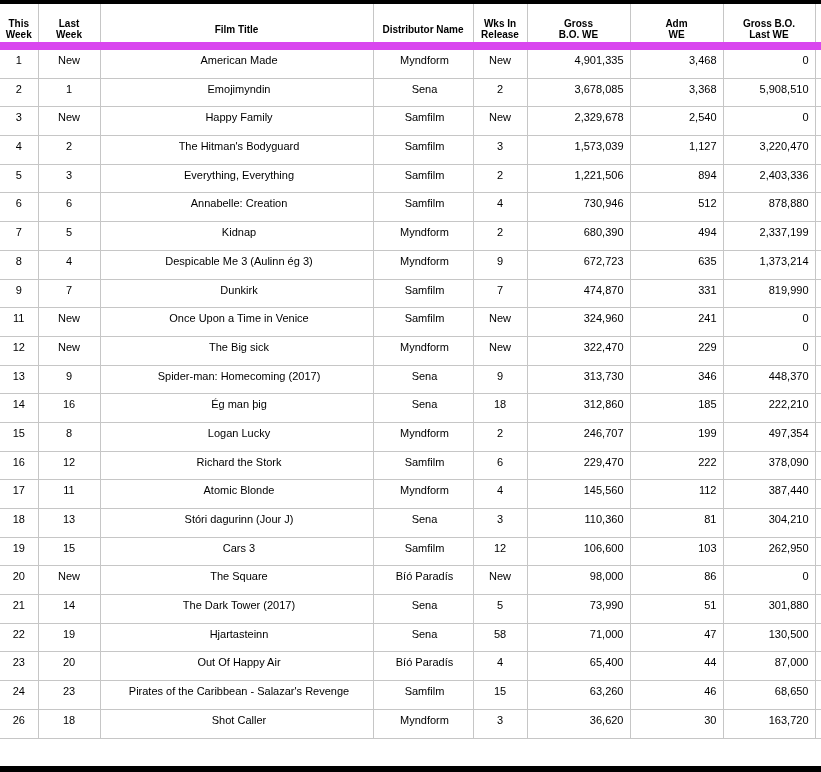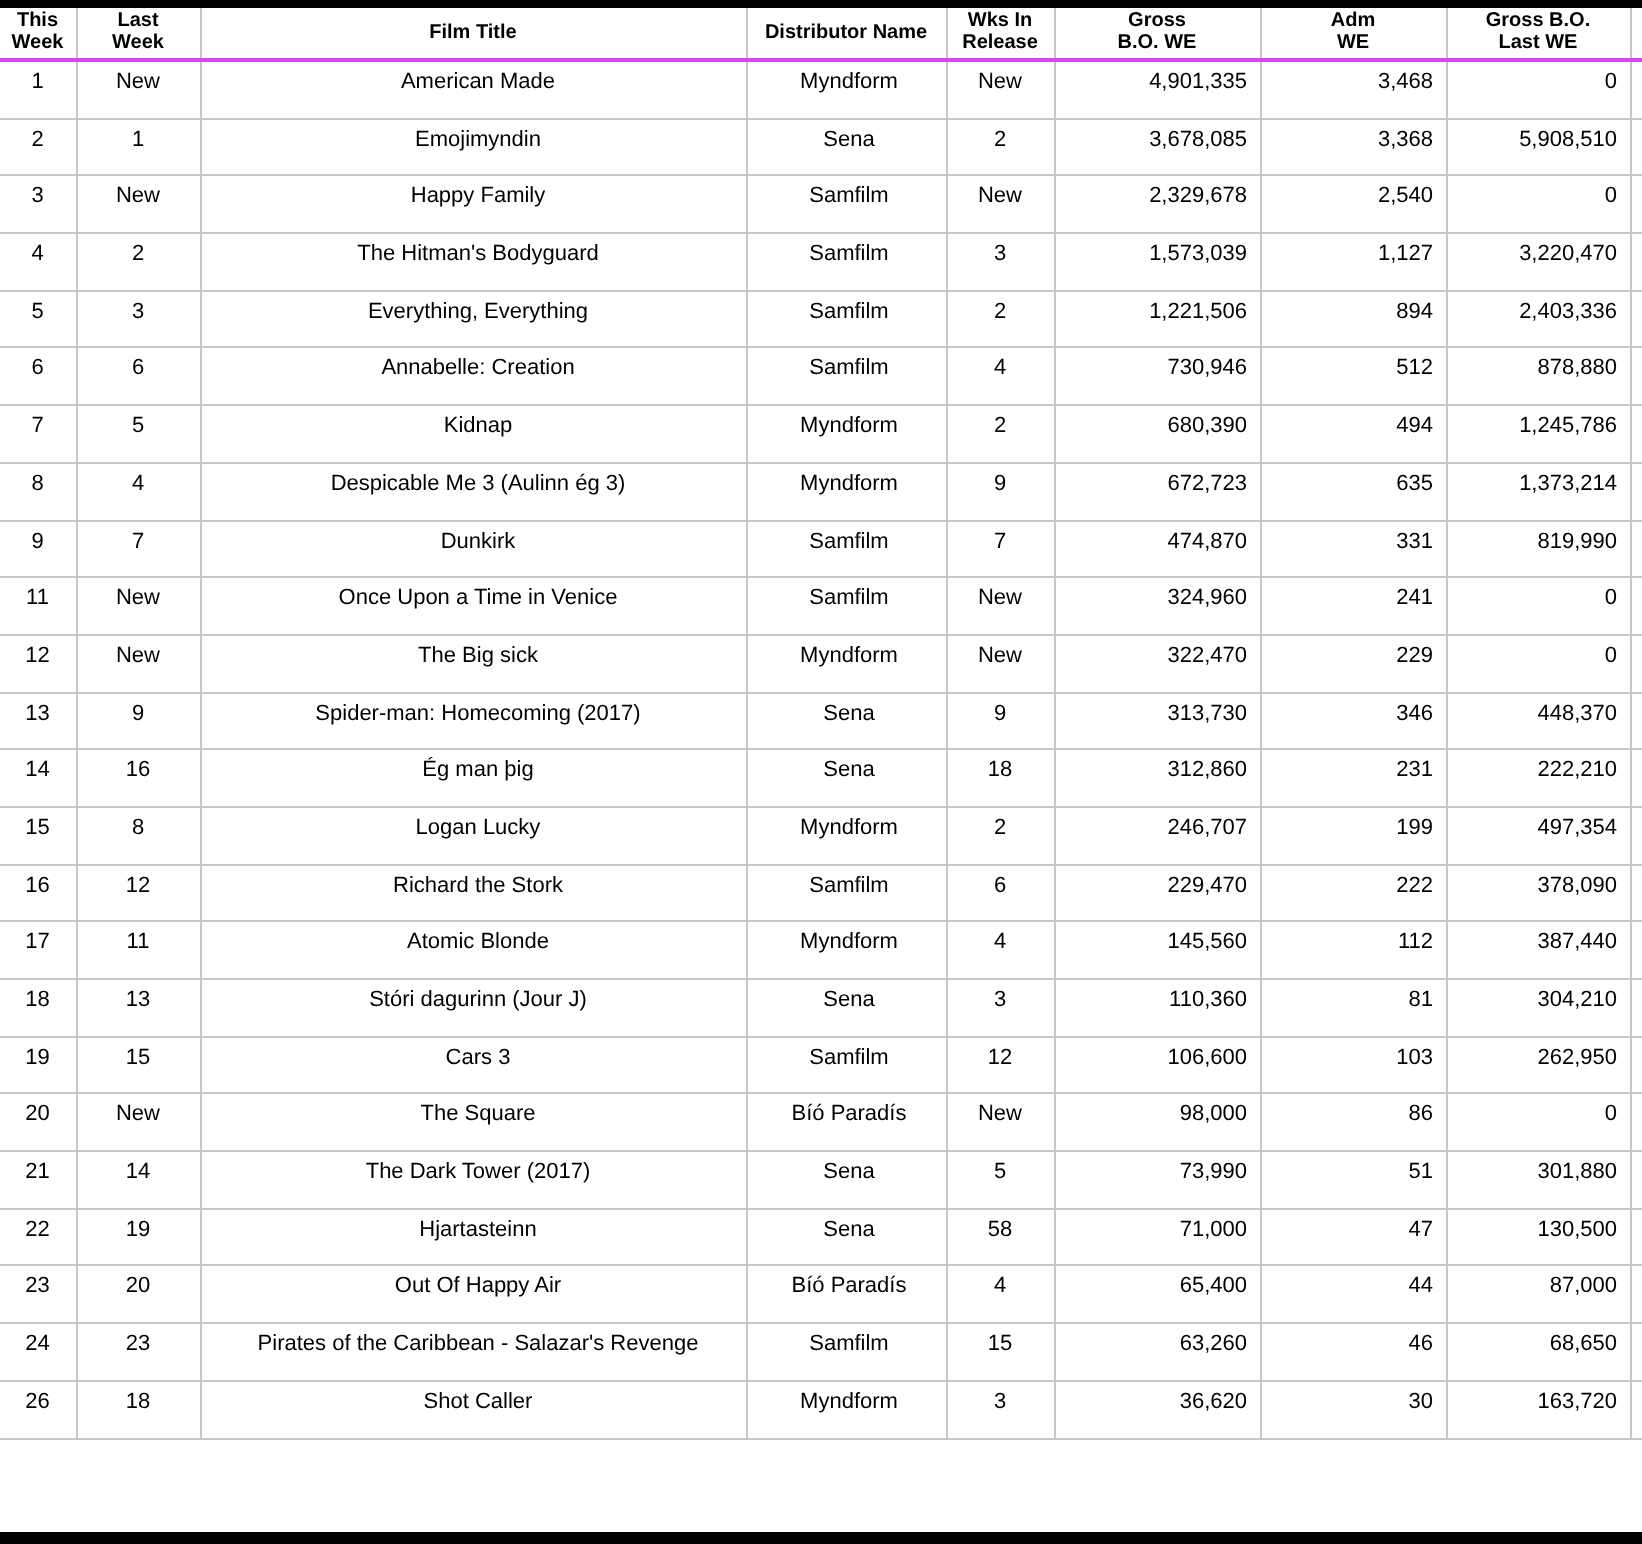--- a/index.html
+++ b/index.html
@@ -10,23 +10,23 @@
     overflow:hidden;
     font-family:"Liberation Sans", sans-serif;
     color:#000000;
   }
   .topbar{height:4px;background:#000000;}
   .botbar{position:absolute;left:0;bottom:0;width:821px;height:6px;background:#000000;}
   table{border-collapse:collapse;table-layout:fixed;width:821px;}
   thead th{
     font-size:10px;font-weight:bold;text-align:center;vertical-align:middle;
     white-space:pre-line;line-height:11px;height:17px;
-    padding:1px 2px 2px 2px;
+    padding:14px 2px 2px 2px;
     border-right:1px solid #c6c6c6;
-    border-bottom:2px solid #d946ef;
+    border-bottom:8px solid #d946ef;
   }
   thead th:last-child{border-right:none;}
   tbody td{
     font-size:11px;line-height:13px;
     vertical-align:top;height:23.7px;
     padding:4px 2px 0 2px;
     border-right:1px solid #c6c6c6;
     border-bottom:1px solid #c6c6c6;
     overflow:hidden;white-space:nowrap;
   }
@@ -142,21 +142,21 @@
           <td></td>
         </tr>
         <tr>
           <td class="c">7</td>
           <td class="c">5</td>
           <td class="l title">Kidnap</td>
           <td class="l dist">Myndform</td>
           <td class="c">2</td>
           <td class="r">680,390</td>
           <td class="r">494</td>
-          <td class="r">1,245,786</td>
+          <td class="r">2,337,199</td>
           <td></td>
         </tr>
         <tr>
           <td class="c">8</td>
           <td class="c">4</td>
           <td class="l title">Despicable Me 3 (Aulinn ég 3)</td>
           <td class="l dist">Myndform</td>
           <td class="c">9</td>
           <td class="r">672,723</td>
           <td class="r">635</td>
@@ -207,21 +207,21 @@
           <td class="r">448,370</td>
           <td></td>
         </tr>
         <tr>
           <td class="c">14</td>
           <td class="c">16</td>
           <td class="l title">Ég man þig</td>
           <td class="l dist">Sena</td>
           <td class="c">18</td>
           <td class="r">312,860</td>
-          <td class="r">231</td>
+          <td class="r">185</td>
           <td class="r">222,210</td>
           <td></td>
         </tr>
         <tr>
           <td class="c">15</td>
           <td class="c">8</td>
           <td class="l title">Logan Lucky</td>
           <td class="l dist">Myndform</td>
           <td class="c">2</td>
           <td class="r">246,707</td>

